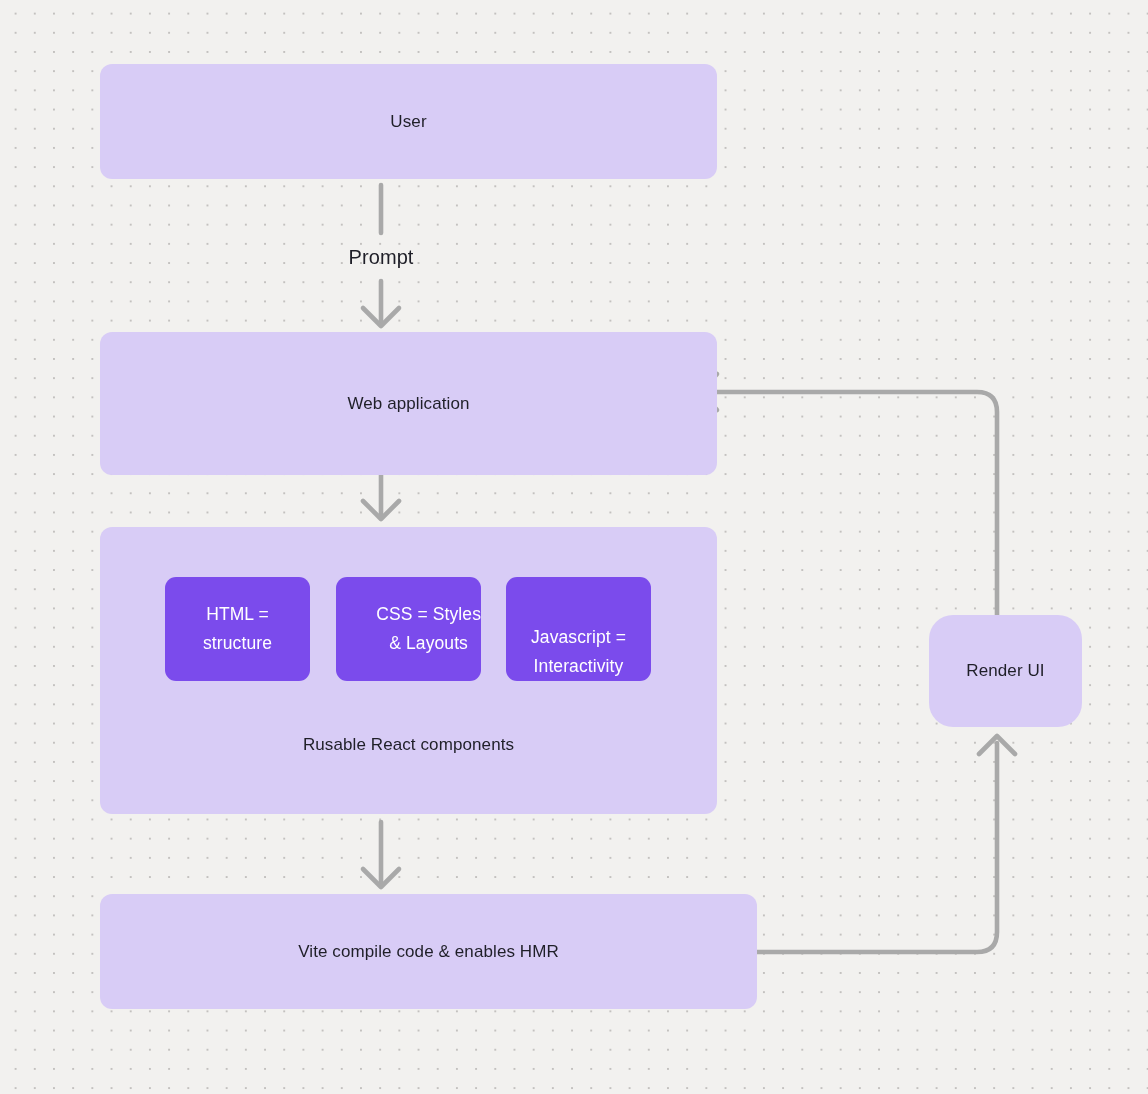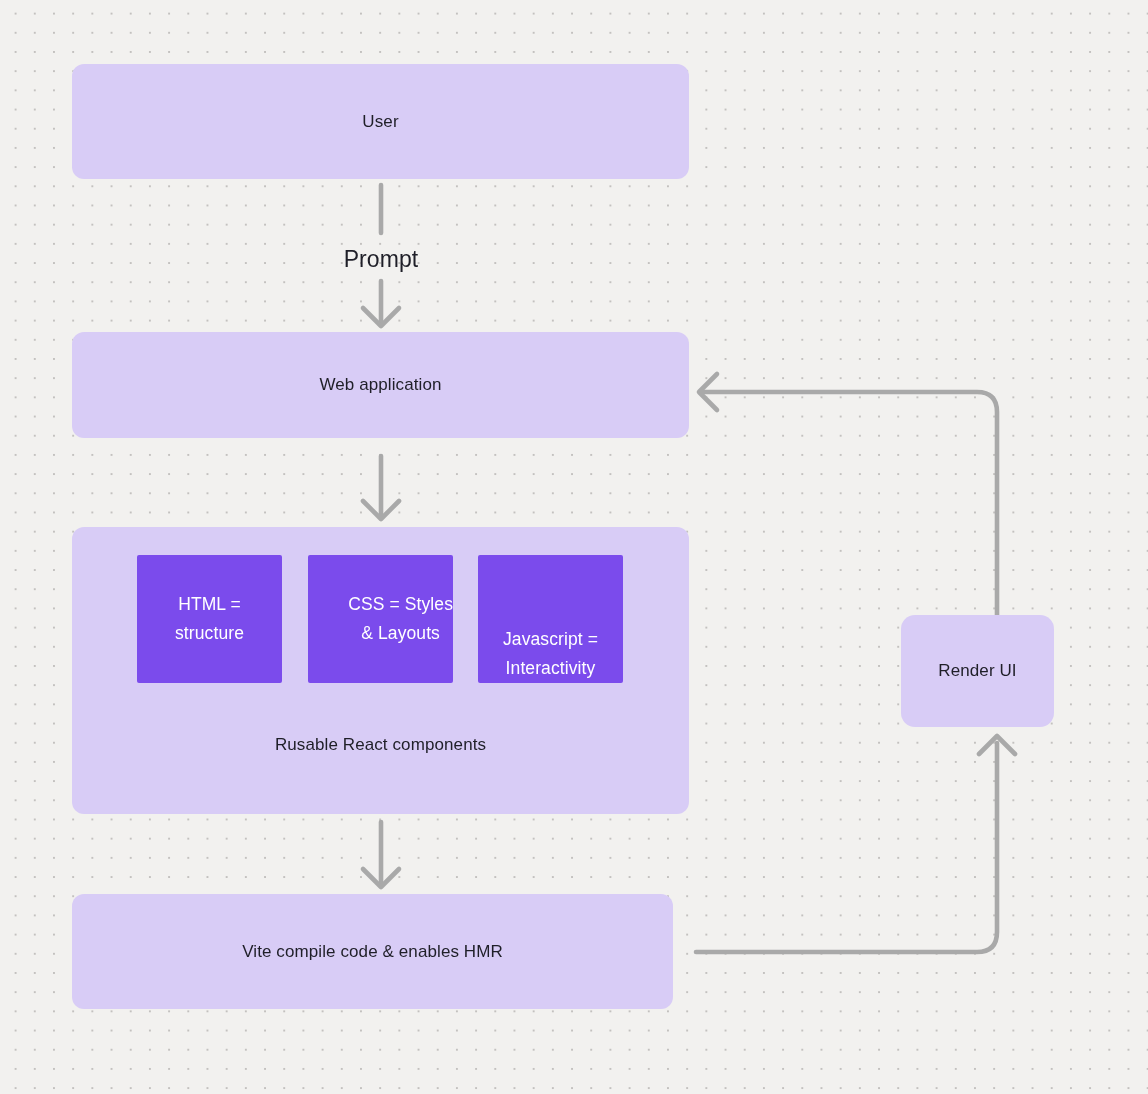--- a/index.html
+++ b/index.html
@@ -38,50 +38,51 @@
     stroke-linejoin:round;
   }
   .node{
     position:absolute;
     background:var(--node-fill);
     border-radius:12px;
     display:flex;align-items:center;justify-content:center;
     color:var(--node-text);
     font-size:17px;
     letter-spacing:.1px;
+    margin-left:28px;
   }
   .node-user{left:72px;top:64px;width:617px;height:115px;}
-  .node-webapp{left:72px;top:332px;width:617px;height:106px;}
+  .node-webapp{left:72px;top:332px;width:617px;height:143px;}
   .node-group{left:72px;top:527px;width:617px;height:287px;display:block;}
-  .node-vite{left:72px;top:894px;width:601px;height:115px;}
-  .node-render{left:901px;top:615px;width:153px;height:112px;border-radius:14px;}
+  .node-vite{left:72px;top:894px;width:657px;height:115px;}
+  .node-render{left:901px;top:615px;width:153px;height:112px;border-radius:24px;}
   .chip{
-    position:absolute;top:28px;
-    width:145px;height:128px;
+    position:absolute;top:50px;
+    width:145px;height:104px;
     background:var(--chip-fill);
-    border-radius:2px;
+    border-radius:11px;
     display:flex;align-items:center;justify-content:center;
     color:var(--chip-text);
     font-size:17.5px;
     line-height:29px;
     text-align:center;
     white-space:pre-line;
   }
   .chip-1{left:65px;}
   .chip-2{left:236px;justify-content:flex-end;}
   .chip-3{left:406px;align-items:flex-end;}
   .group-label-inner{
     position:absolute;left:0;right:0;top:208px;
     text-align:center;
   }
   .edge-label{
     position:absolute;left:381px;top:246px;
     transform:translateX(-50%);
     color:var(--node-text);
-    font-size:23px;
+    font-size:20px;
     letter-spacing:.1px;
   }
 </style>
 </head>
 <body>
 
 <div class="canvas">
 
   <svg class="connectors" viewBox="0 0 1148 1094" xmlns="http://www.w3.org/2000/svg">
 

